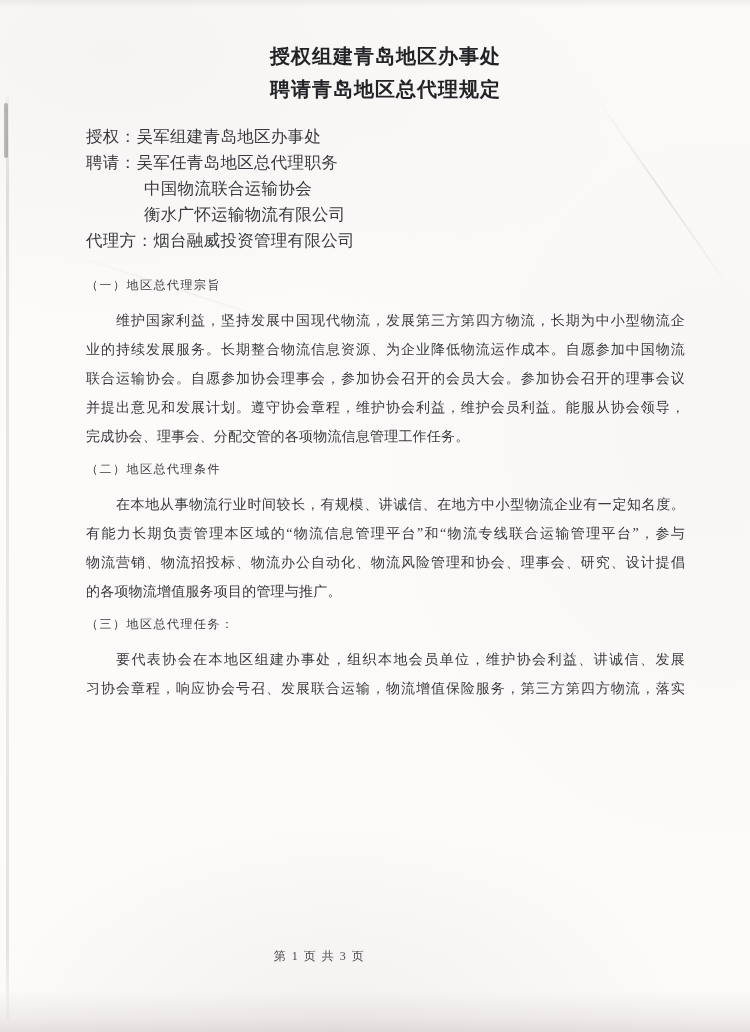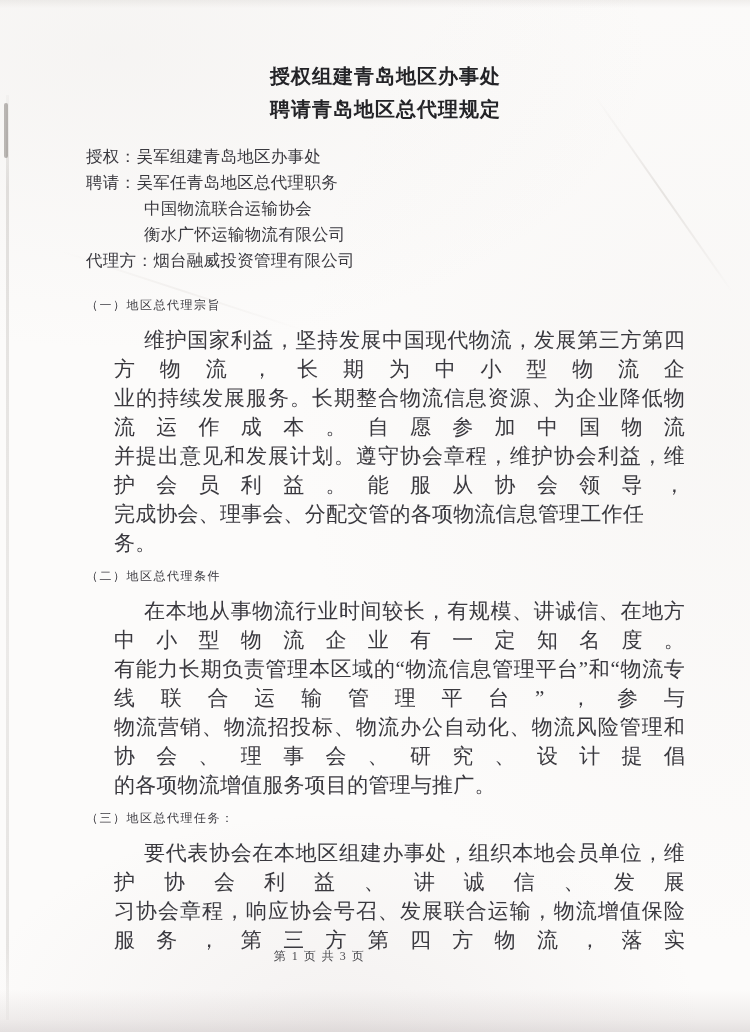--- a/index.html
+++ b/index.html
@@ -49,36 +49,36 @@
   }
   .artifact-crease-mid {
     left: 60px; top: 250px; width: 260px; height: 2px;
     transform: rotate(18deg); transform-origin: left center;
     background: linear-gradient(to right, rgba(200,193,188,0), rgba(200,193,188,0.18), rgba(200,193,188,0));
   }
 
   
   .content { position: relative; margin-left: 86px; width: 599px; }
 
-  .title-block { padding-top: 60px; text-align: center; }
+  .title-block { padding-top: 40px; text-align: center; }
   .title-line {
     font-size: 20px; line-height: 33px; letter-spacing: 1px;
     font-weight: 700; color: #232327;
   }
 
   .preamble { margin-top: 18px; }
   .preamble-line { font-size: 16.5px; line-height: 26px; letter-spacing: 0.3px; }
   .preamble-line.cont { padding-left: 58px; }
 
   .section-heading {
     margin-top: 4px; margin-bottom: 6px;
     font-size: 12px; line-height: 29px; letter-spacing: 1.5px;
   }
   .section.first .section-heading { margin-top: 17px; }
-  .body-line { font-size: 21px; line-height: 29px; letter-spacing: 0.2px; margin-left: 28px; }
+  .body-line { font-size: 14px; line-height: 29px; letter-spacing: 0.2px; }
   .body-line.justify { text-align: justify; text-align-last: justify; }
   .body-line.indent { text-indent: 30px; }
   .body-line.last { text-align: left; text-align-last: left; letter-spacing: 0.2px; }
 
   .footer {
     position: absolute; top: 946px; left: 0; width: 639px;
     text-align: center;
   }
   .page-number {
     font-size: 12px; line-height: 16px; letter-spacing: 1.5px; color: #48484d;
@@ -109,20 +109,21 @@
       <div class="preamble-line cont">中国物流联合运输协会</div>
       <div class="preamble-line cont">衡水广怀运输物流有限公司</div>
       <div class="preamble-line">代理方：烟台融威投资管理有限公司</div>
     </div>
 
     <div class="section first">
       <div class="section-heading">（一）地区总代理宗旨</div>
       <div class="para">
         <div class="body-line justify indent">维护国家利益，坚持发展中国现代物流，发展第三方第四方物流，长期为中小型物流企</div>
         <div class="body-line justify">业的持续发展服务。长期整合物流信息资源、为企业降低物流运作成本。自愿参加中国物流</div>
+        <div class="body-line justify">联合运输协会。自愿参加协会理事会，参加协会召开的会员大会。参加协会召开的理事会议</div>
         <div class="body-line justify">并提出意见和发展计划。遵守协会章程，维护协会利益，维护会员利益。能服从协会领导，</div>
         <div class="body-line last">完成协会、理事会、分配交管的各项物流信息管理工作任务。</div>
       </div>
     </div>
 
     <div class="section">
       <div class="section-heading">（二）地区总代理条件</div>
       <div class="para">
         <div class="body-line justify indent">在本地从事物流行业时间较长，有规模、讲诚信、在地方中小型物流企业有一定知名度。</div>
         <div class="body-line justify">有能力长期负责管理本区域的“物流信息管理平台”和“物流专线联合运输管理平台”，参与</div>

